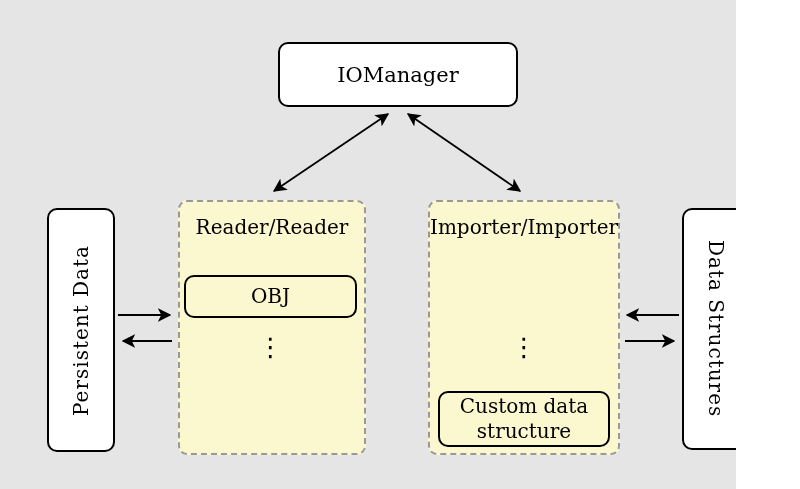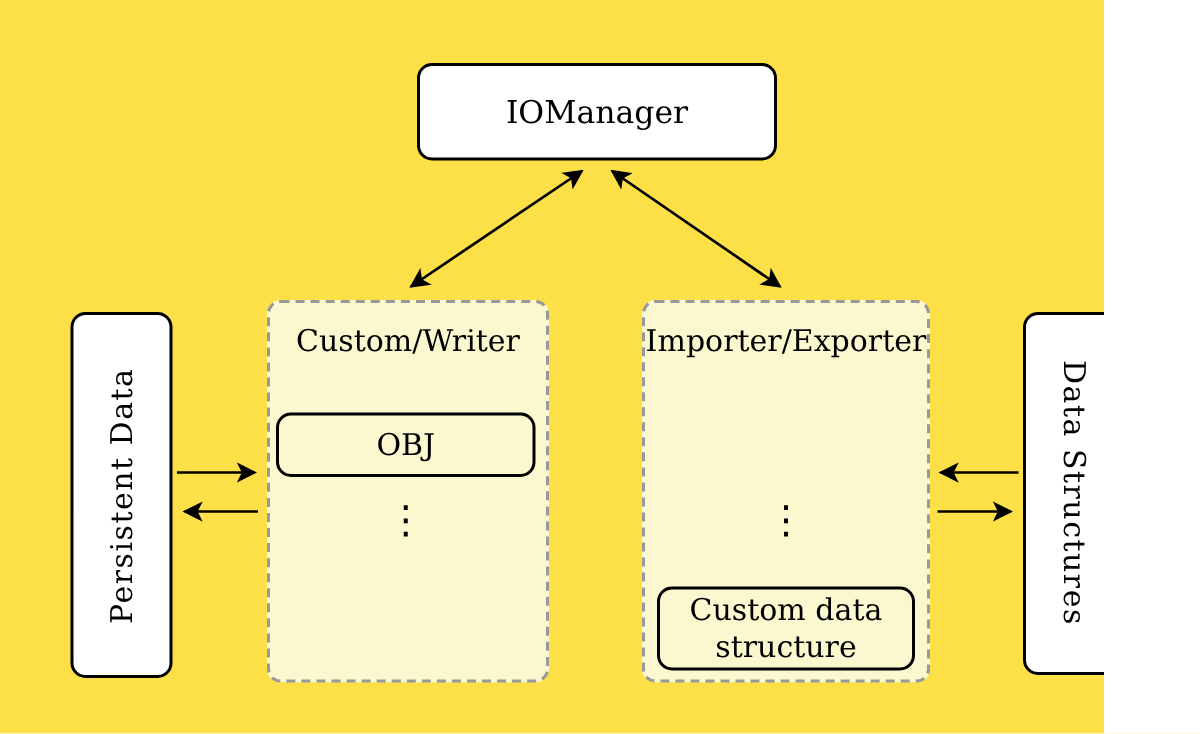--- a/index.html
+++ b/index.html
@@ -1,17 +1,17 @@
 <!DOCTYPE html>
 <html><head>
 <meta charset="utf-8">
 <style>
   html,body{margin:0;padding:0;background:#fff;}
   .canvas{
-    position:relative;width:736px;height:489px;background:#fde047;
+    position:relative;width:736px;height:489px;background:#e5e5e5;
     font-family:"DejaVu Serif","Liberation Serif",serif;color:#000;overflow:hidden;
   }
   .arrows{position:absolute;left:0;top:0;width:800px;height:489px;pointer-events:none;}
   .node{
     position:absolute;background:#ffffff;border:2.5px solid #000;border-radius:10px;
     display:flex;align-items:center;justify-content:center;box-sizing:border-box;
   }
   .node-iomanager{left:278px;top:42px;width:240px;height:65px;font-size:21px;}
   .node-side{width:68px;}
   .node-persistent{left:47px;top:208px;height:244px;}
@@ -56,25 +56,25 @@
     <line x1="408" y1="114" x2="520" y2="191" stroke="#000" stroke-width="1.8" marker-start="url(#ah)" marker-end="url(#ah)"></line>
     <line x1="118" y1="315" x2="170" y2="315" stroke="#000" stroke-width="1.8" marker-end="url(#ah)"></line>
     <line x1="172" y1="341" x2="123" y2="341" stroke="#000" stroke-width="1.8" marker-end="url(#ah)"></line>
     <line x1="679" y1="315" x2="627" y2="315" stroke="#000" stroke-width="1.8" marker-end="url(#ah)"></line>
     <line x1="625" y1="341" x2="674" y2="341" stroke="#000" stroke-width="1.8" marker-end="url(#ah)"></line>
   </svg>
 
   <div class="node node-iomanager">IOManager</div>
 
   <div class="panel panel-left">
-    <div class="panel-title">Custom/Writer</div>
+    <div class="panel-title">Reader/Reader</div>
   </div>
 
   <div class="panel panel-right">
-    <div class="panel-title">Importer/Exporter</div>
+    <div class="panel-title">Importer/Importer</div>
   </div>
 
   <div class="inner-box box-obj">OBJ</div>
   <div class="dots dots-left">⋮</div>
 
   <div class="dots dots-right">⋮</div>
   <div class="inner-box box-customdata">Custom data
 structure</div>
 
   <div class="node node-side node-persistent">

